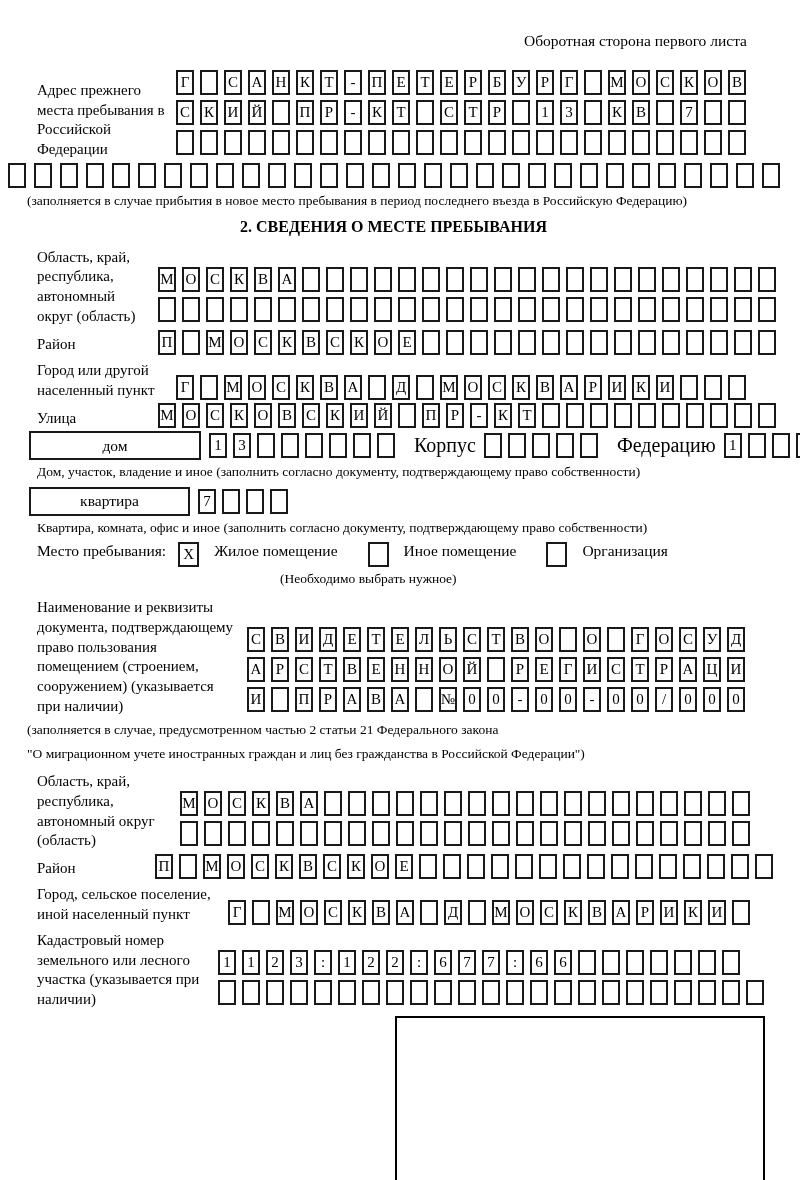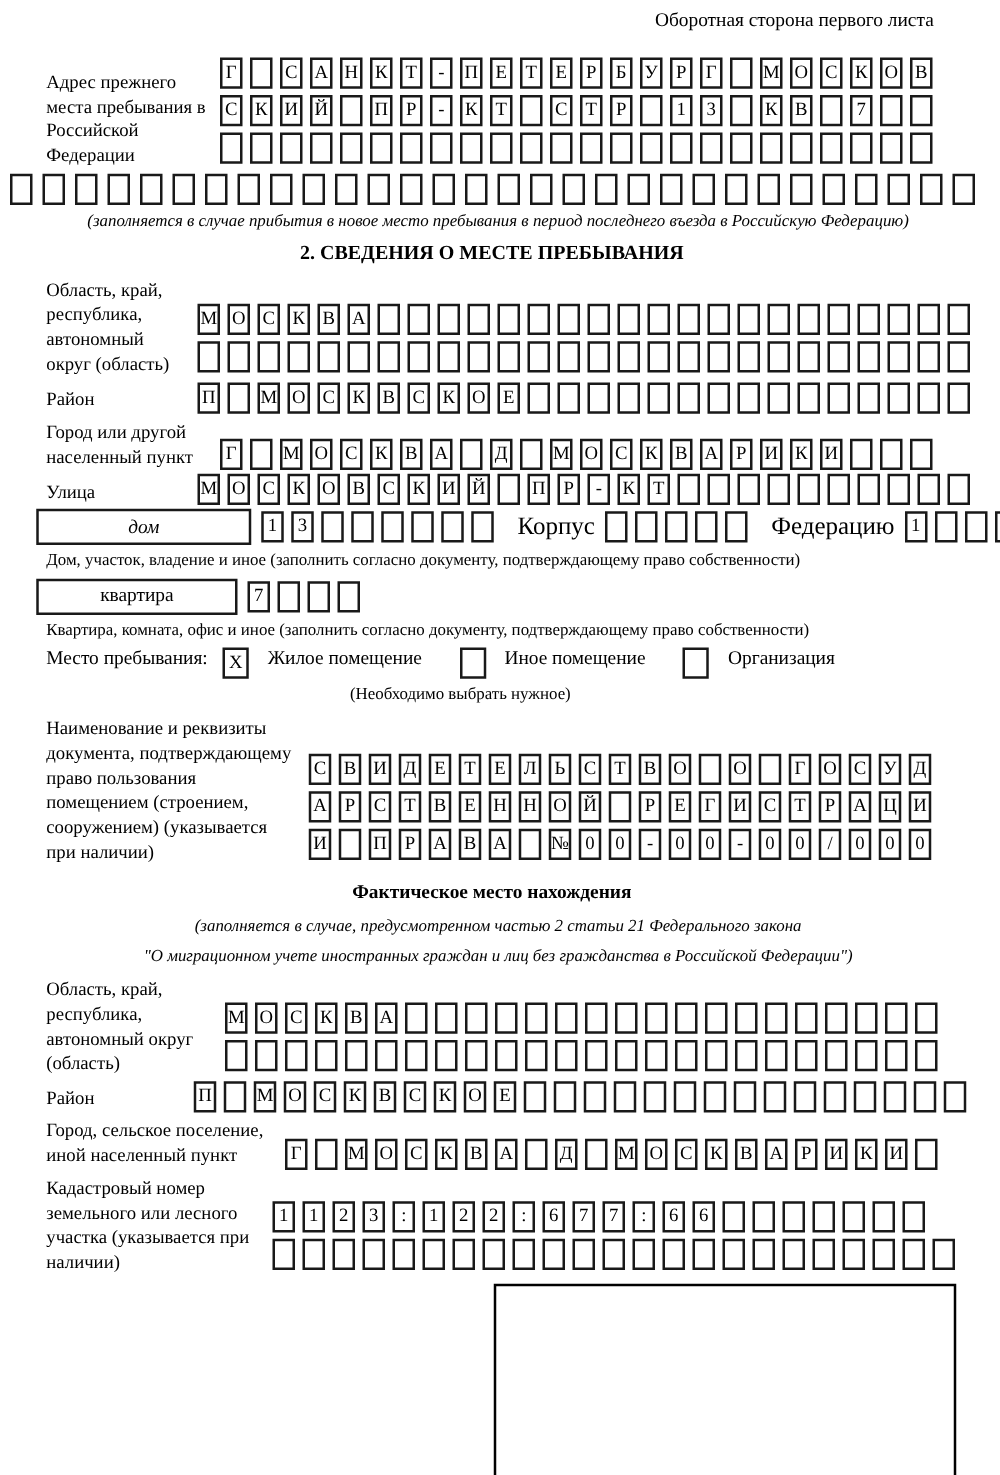--- a/index.html
+++ b/index.html
@@ -1,18 +1,18 @@
 <!DOCTYPE html>
 <html><head>
 <meta charset="utf-8">
 <style>
   html,body { margin:0; padding:0; background:#fff; }
   .page {
     width:800px; height:1180px; box-sizing:border-box;
-    padding:8px 20px 0 37px; background:#fff; color:#000;
+    padding:32px 20px 0 37px; background:#fff; color:#000;
     font-family:"Liberation Serif","DejaVu Serif",serif;
     overflow:hidden; position:relative;
   }
   .header-note { text-align:right; font-size:15.5px; padding-right:33px; margin-bottom:20px; }
 
   .formrow { display:flex; align-items:flex-end; margin-bottom:3px; }
   .lbl { font-size:15px; line-height:1.32; flex:none; padding-top:3px; padding-right:8px; box-sizing:border-box; }
   .w-sec1 { width:139px; }
   .w-s2lbl { width:121px; }
   .w-s2city { width:139px; }
@@ -28,34 +28,34 @@
   .cbox {
     box-sizing:border-box; flex:none; width:18px; height:25px;
     border:2px solid #191919; margin-right:6px; background:#fff;
     display:flex; align-items:center; justify-content:center;
     font-size:15px; line-height:1;
   }
   .fullrow { margin-left:-29px; margin-bottom:3px; }
   .fullrow .cbox { margin-right:8px; }
 
   .note { font-size:13.5px; line-height:1.45; }
-  .center { text-align:center; margin:1px 10px 5px -10px;font-style:italic; }
+  .center { margin:1px 10px 5px -10px; }
   .left { margin:1px 0 5px 0; }
   .choose { margin:0 0 6px 243px; }
 
   .sec-title { font-weight:bold; font-size:16px; text-align:center; margin:7px 30px 9px 0; }
   .sub-title { font-weight:bold; font-size:15.5px; text-align:center; margin:12px 30px 8px 0; }
 
   .houserow { display:flex; align-items:center; margin:3px 0 2px -8px; }
   .field-box {
     box-sizing:border-box; border:2px solid #191919; height:29px;
     display:flex; align-items:center; justify-content:center;
     font-size:15.5px; margin-right:8px; flex:none; background:#fff;
   }
-  .house { width:172px;font-style:italic; }
+  .house { width:172px; }
   .apt { width:161px;font-family:Liberation Serif, serif; }
   .inline-lbl { font-size:20px; margin:0 8px 0 13px; flex:none; }
 
   .stayrow { display:flex; margin:5px 0 2px 0; font-size:15.5px; }
   .stay-lbl { margin-right:12px; flex:none; }
   .checkbox {
     box-sizing:border-box; width:21px; height:25px; border:2px solid #191919;
     display:flex; align-items:center; justify-content:center;
     font-size:15px; margin-right:15px; flex:none; background:#fff;
   }
@@ -468,21 +468,20 @@
           <span class="cbox">0</span>
           <span class="cbox">0</span>
           <span class="cbox">/</span>
           <span class="cbox">0</span>
           <span class="cbox">0</span>
           <span class="cbox">0</span>
         </div>
     </div>
   </div>
 
-  <div class="sub-title">Фактическое место нахождения</div>
   <div class="note center">(заполняется в случае, предусмотренном частью 2 статьи 21 Федерального закона</div>
   <div class="note center">"О миграционном учете иностранных граждан и лиц без гражданства в Российской Федерации")</div>
 
   <div class="formrow">
     <div class="lbl w-s3reg">Область, край, республика, автономный округ (область)</div>
     <div class="boxcol">
       <div class="boxes">
           <span class="cbox">М</span>
           <span class="cbox">О</span>
           <span class="cbox">С</span>

